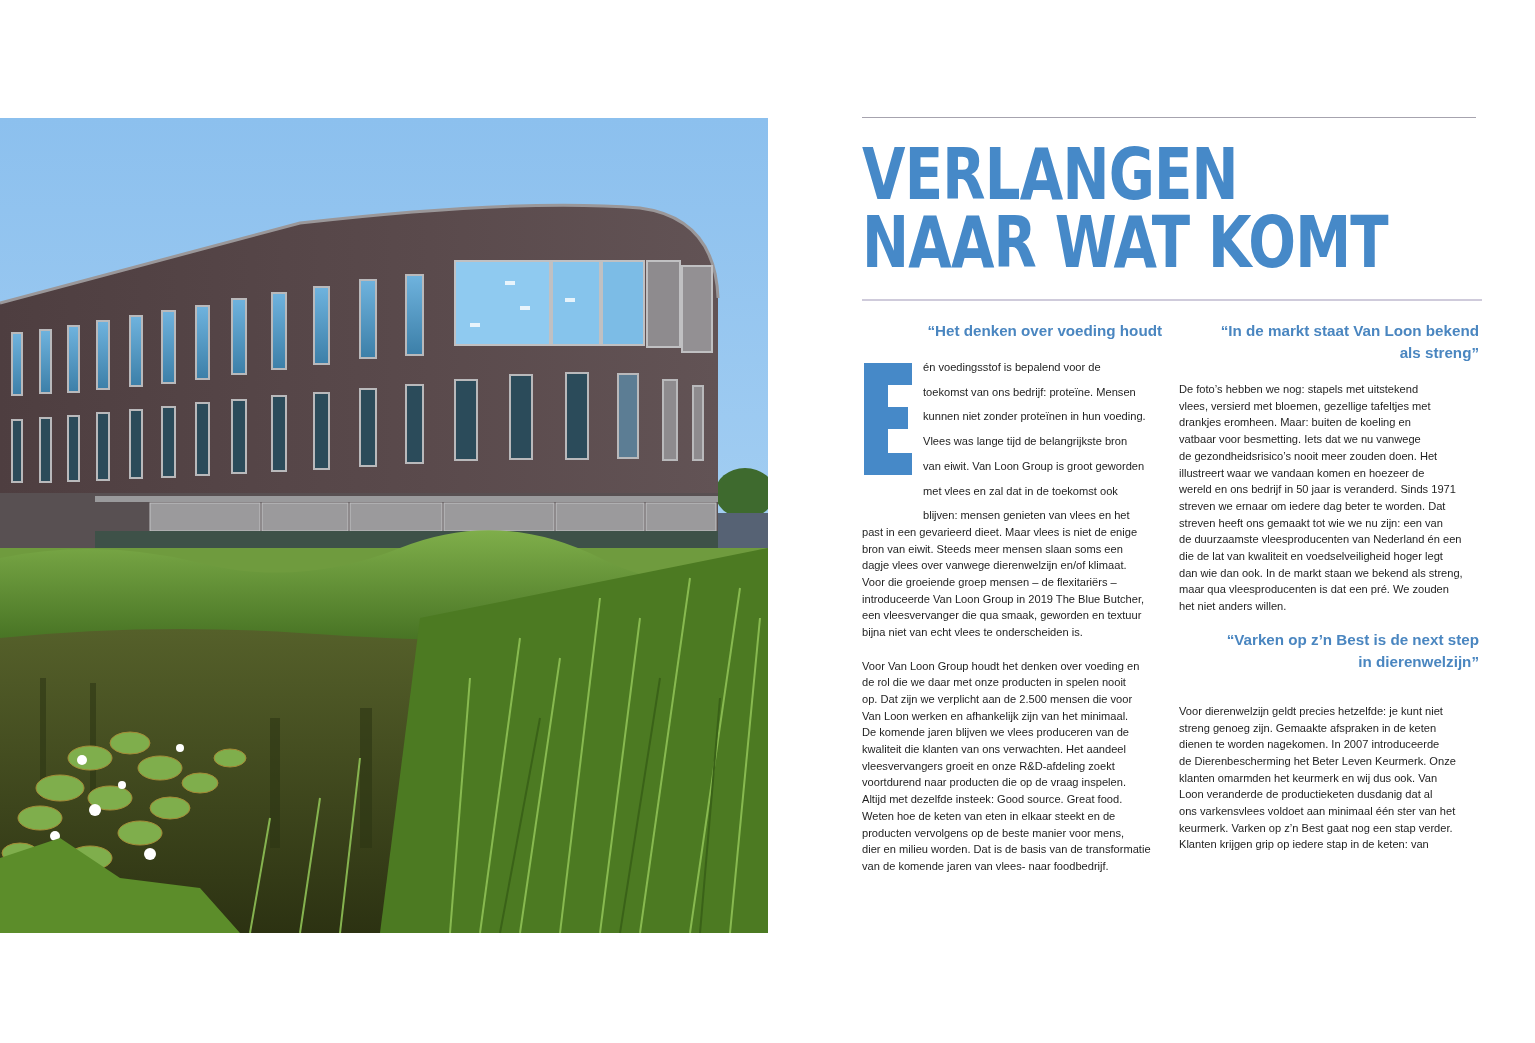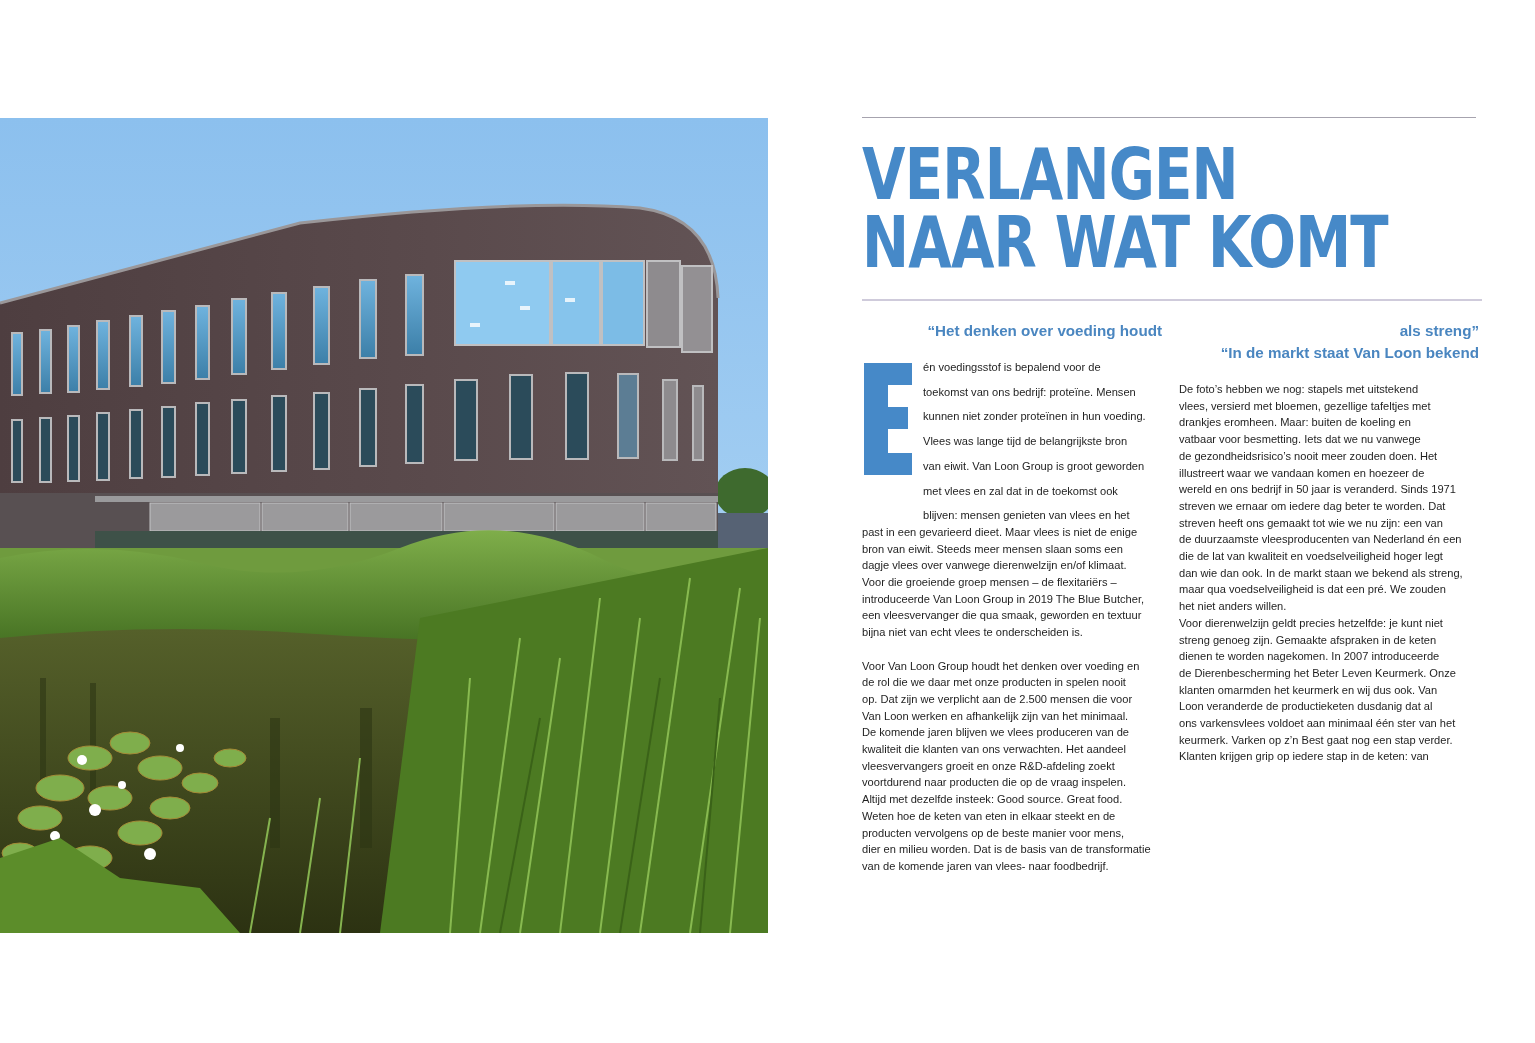--- a/index.html
+++ b/index.html
@@ -289,41 +289,45 @@
     <span class="ln">Altijd met dezelfde insteek: Good source. Great food.</span>
     <span class="ln">Weten hoe de keten van eten in elkaar steekt en de</span>
     <span class="ln">producten vervolgens op de beste manier voor mens,</span>
     <span class="ln">dier en milieu worden. Dat is de basis van de transformatie</span>
     <span class="ln">van de komende jaren van vlees- naar foodbedrijf.</span>
   </p>
 </div>
 
 <div class="col c2">
   <h2 class="subhead">
+    <span style="display:block">“In de markt staat Van Loon bekend</span>
     <span style="display:block">als streng”</span>
-    <span style="display:block">“In de markt staat Van Loon bekend</span>
   </h2>
 
   <p class="body-text">
     <span class="ln">De foto’s hebben we nog: stapels met uitstekend</span>
     <span class="ln">vlees, versierd met bloemen, gezellige tafeltjes met</span>
     <span class="ln">drankjes eromheen. Maar: buiten de koeling en</span>
     <span class="ln">vatbaar voor besmetting. Iets dat we nu vanwege</span>
     <span class="ln">de gezondheidsrisico’s nooit meer zouden doen. Het</span>
     <span class="ln">illustreert waar we vandaan komen en hoezeer de</span>
     <span class="ln">wereld en ons bedrijf in 50 jaar is veranderd. Sinds 1971</span>
     <span class="ln">streven we ernaar om iedere dag beter te worden. Dat</span>
     <span class="ln">streven  heeft ons gemaakt tot wie we nu zijn: een van</span>
     <span class="ln">de duurzaamste vleesproducenten van Nederland én een</span>
     <span class="ln">die de lat van kwaliteit en voedselveiligheid hoger legt</span>
     <span class="ln">dan wie dan ook. In de markt staan we bekend als streng,</span>
-    <span class="ln">maar qua voedselveiligheid is dat een pré. We zouden</span>
+    <span class="ln">maar qua vleesproducenten is dat een pré. We zouden</span>
     <span class="ln">het niet anders willen.</span>
   </p>
 
+  <h2 class="subhead sub2">
+    <span style="display:block">“Varken op z’n Best is de next step</span>
+    <span style="display:block">in dierenwelzijn”</span>
+  </h2>
 
   <p class="body-text">
     <span class="ln">Voor dierenwelzijn geldt precies hetzelfde: je kunt niet</span>
     <span class="ln">streng genoeg zijn. Gemaakte afspraken in de keten</span>
     <span class="ln">dienen te worden nagekomen. In 2007 introduceerde</span>
     <span class="ln">de Dierenbescherming het Beter Leven Keurmerk. Onze</span>
     <span class="ln">klanten omarmden het keurmerk en wij dus ook. Van</span>
     <span class="ln">Loon veranderde de productieketen dusdanig dat al</span>
     <span class="ln">ons varkensvlees voldoet aan minimaal één ster van het</span>
     <span class="ln">keurmerk. Varken op z’n Best gaat nog een stap verder.</span>

